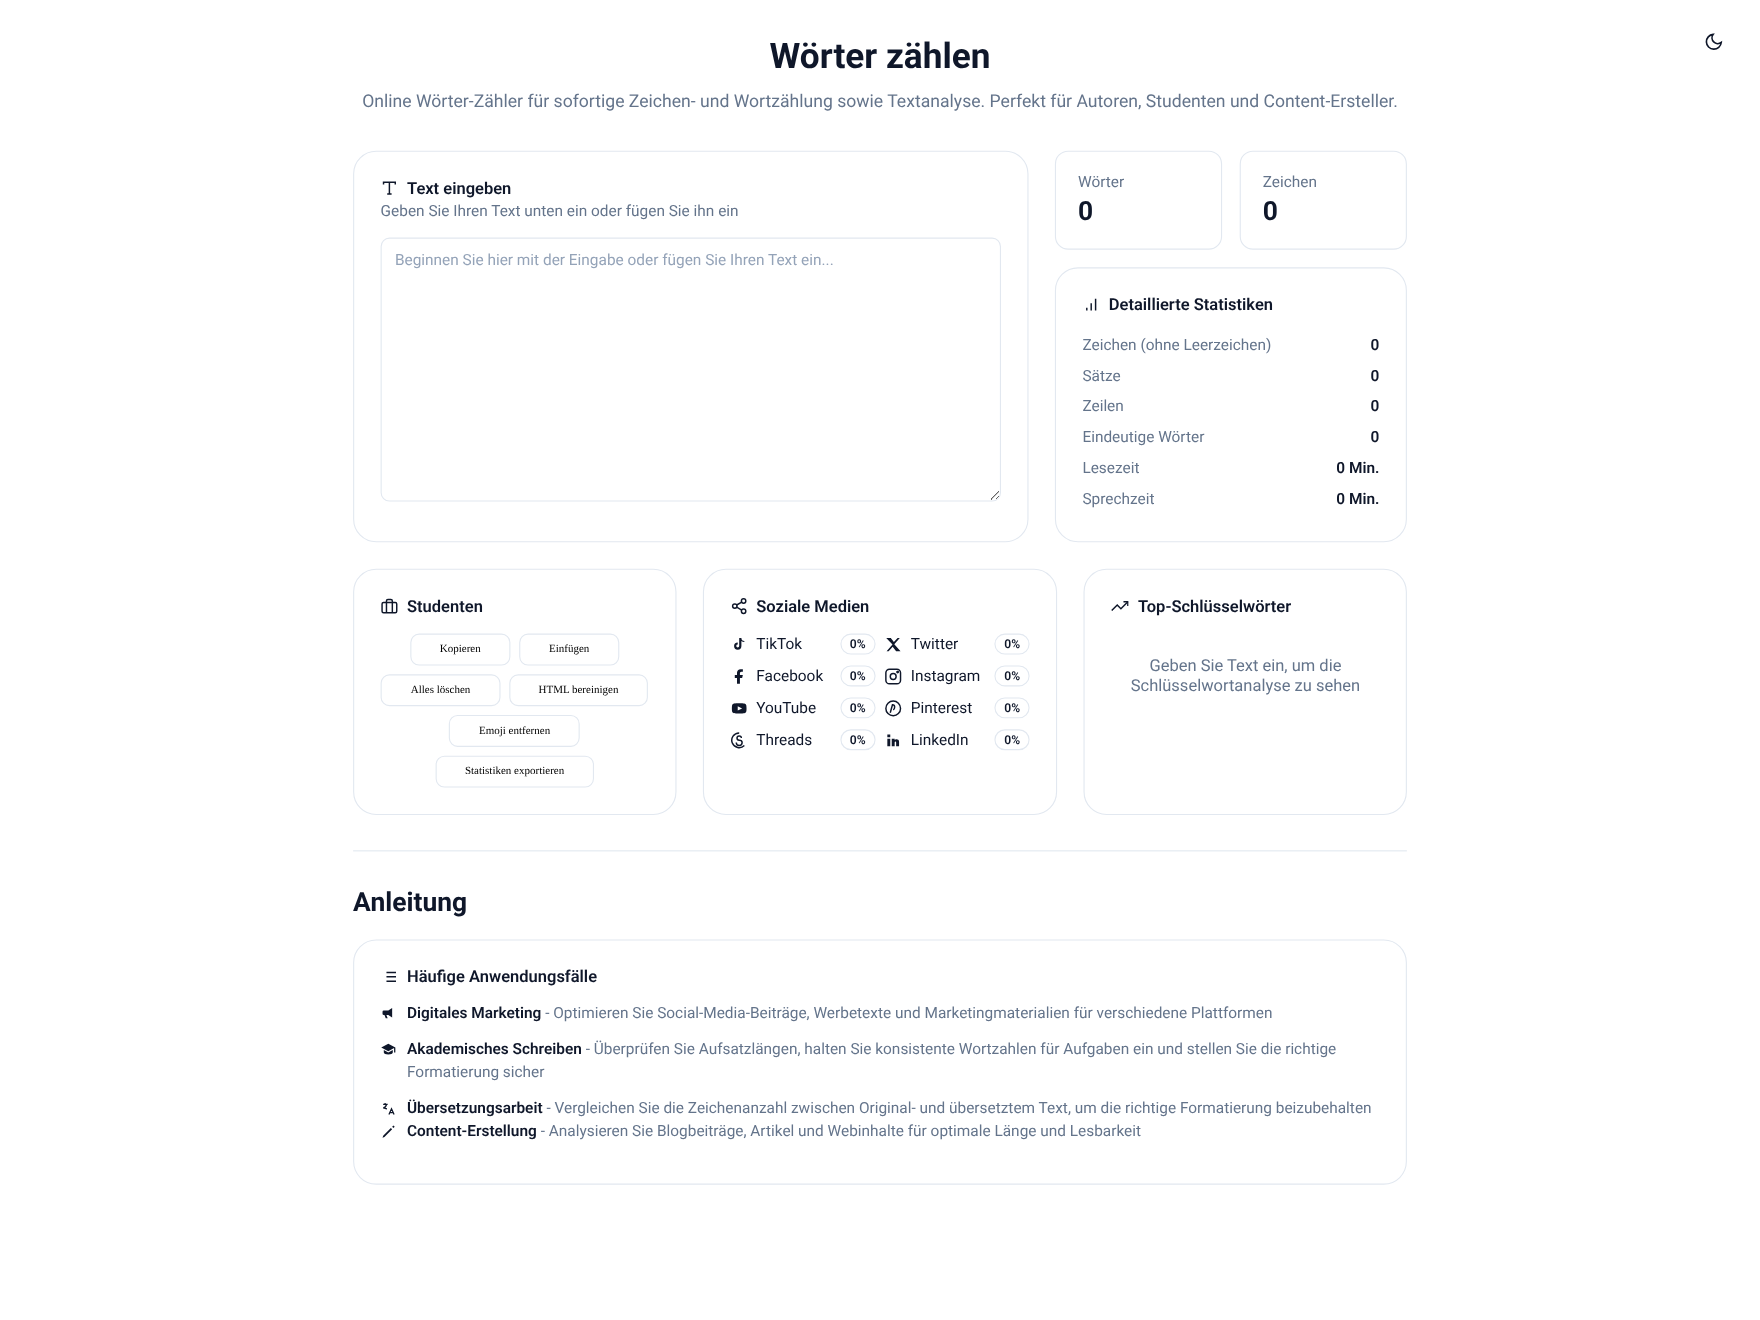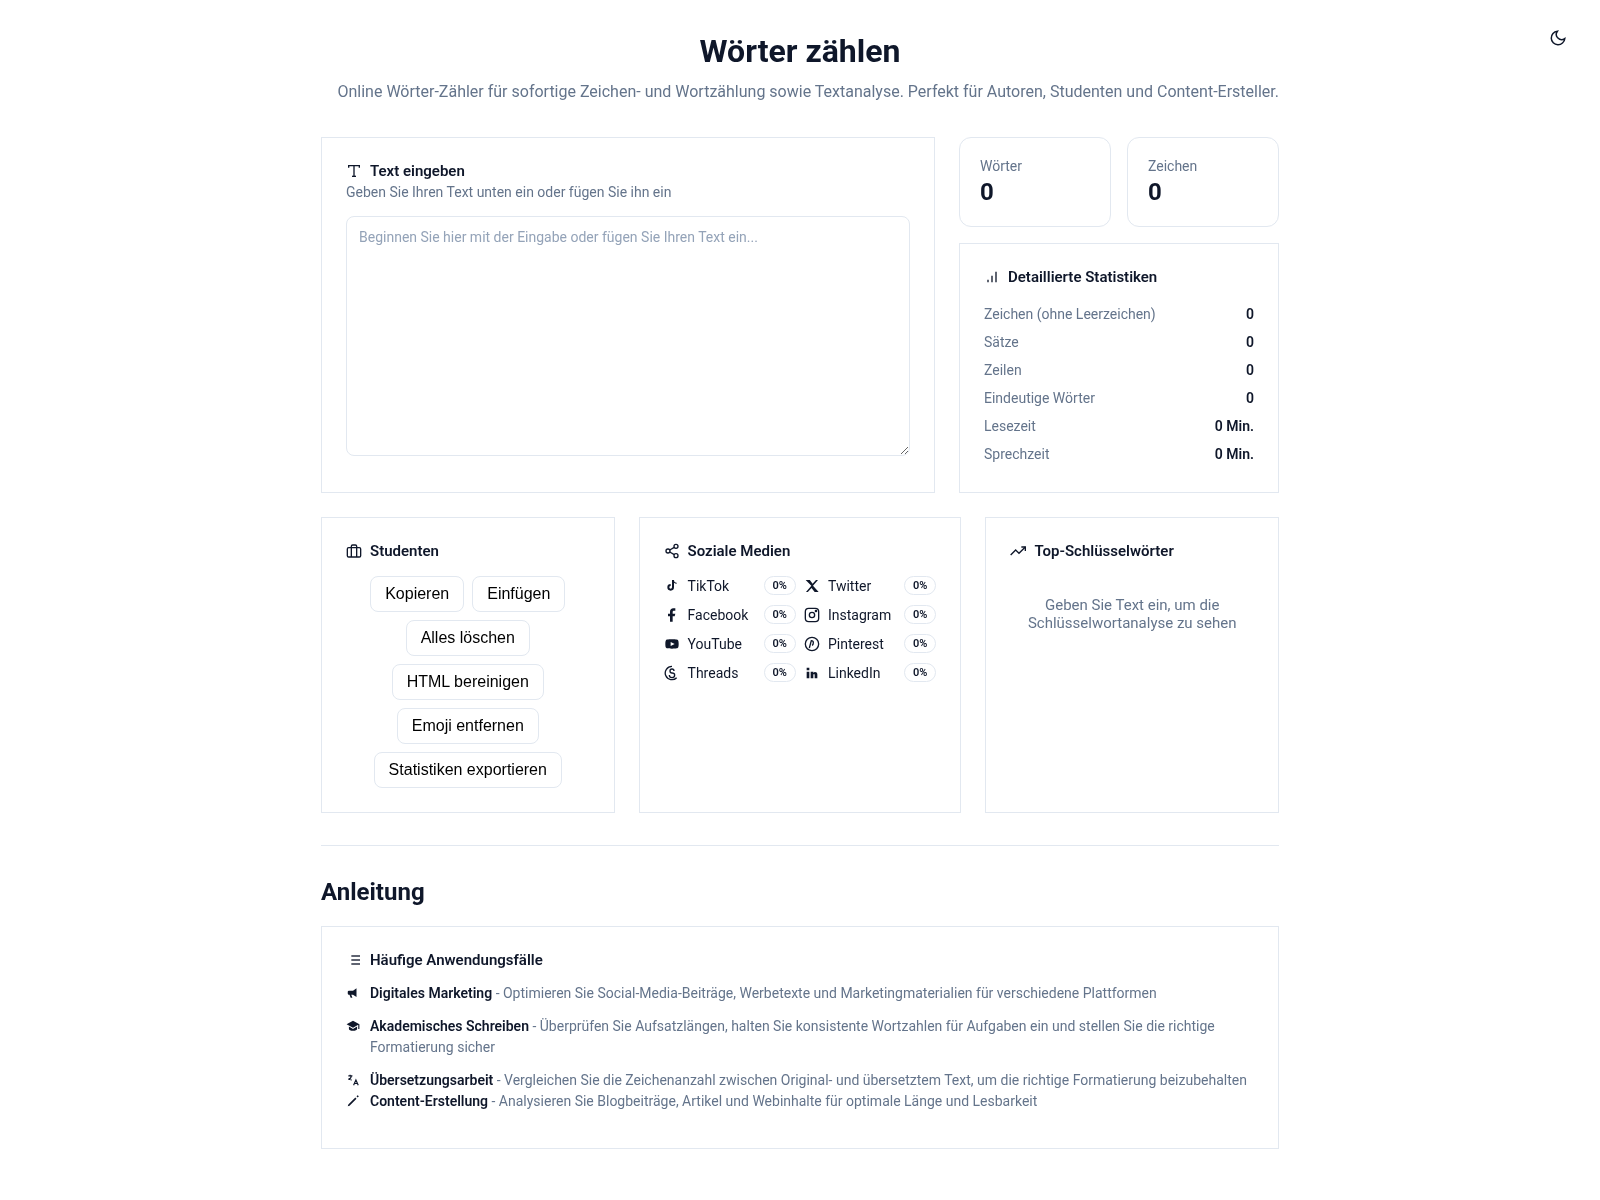--- a/index.html
+++ b/index.html
@@ -27,34 +27,34 @@
   cursor: pointer;
 }
 h1.page-title {
   font-size: 32px;
   font-weight: 700;
   text-align: center;
   margin-bottom: 12px;
   color: #0f172a;
 }
 p.page-subtitle {
-  text-align: right;
+  text-align: center;
   color: #64748b;
   font-size: 16px;
   margin-bottom: 36px;
 }
 .grid-main {
   display: grid;
   grid-template-columns: 1fr 320px;
   gap: 24px;
   margin-bottom: 24px;
 }
 .card {
   border: 1px solid #e2e8f0;
-  border-radius: 0;
+  border-radius: 21px;
   padding: 24px;
   background: #fff;
 }
 .card-header {
   display: flex;
   align-items: center;
   gap: 8px;
   margin-bottom: 4px;
 }
 .card-header svg { width: 16px; height: 16px; flex-shrink: 0; }
@@ -116,26 +116,26 @@
 .btn-group {
   display: flex;
   flex-wrap: wrap;
   gap: 8px;
   justify-content: center;
   margin-top: 16px;
 }
 .btn {
   border: 1px solid #e2e8f0;
   background: #fff;
-  padding: 8px 14px;
+  padding: 8px 26px;
   border-radius: 8px;
-  font-size: 16px;
+  font-size: 10px;
   font-weight: 500;
   cursor: pointer;
-  font-family: Liberation Sans, sans-serif;
+  font-family: Liberation Serif, serif;
 }
 .social-grid {
   display: grid;
   grid-template-columns: 1fr 1fr;
   gap: 10px 8px;
   margin-top: 16px;
 }
 .social-item {
   display: flex;
   align-items: center;

